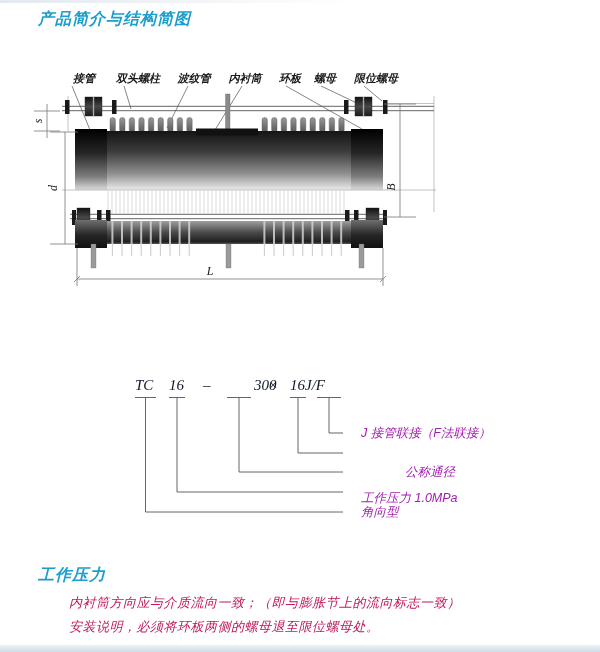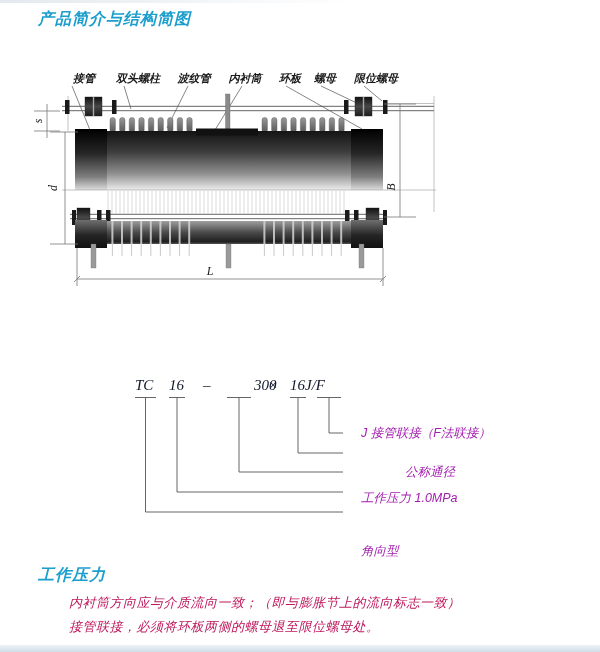--- a/index.html
+++ b/index.html
@@ -313,20 +313,20 @@
       <polyline points="47,5.5 47,100 213,100"></polyline>
       <polyline points="109,5.5 109,80 213,80"></polyline>
       <polyline points="168,5.5 168,61 213,61"></polyline>
       <polyline points="199,5.5 199,41 213,41"></polyline>
     </g>
   </svg>
 
   <div class="callout-label" style="top:425px;">J 接管联接（F法联接）</div>
   <div class="callout-label" style="top:464px;margin-left:44px;">公称通径</div>
   <div class="callout-label" style="top:484px;margin-top:6px;">工作压力 1.0MPa</div>
-  <div class="callout-label" style="top:504px;margin-top:39px;">角向型</div>
+  <div class="callout-label" style="top:504px;">角向型</div>
 
   <div class="sec-title" id="title-install">工作压力</div>
   <div class="install-line" style="top:594px;">内衬筒方向应与介质流向一致；（即与膨胀节上的流向标志一致）</div>
-  <div class="install-line" style="top:618px;">接管联接，必须将环板两侧的螺母退至限位螺母处。</div>
+  <div class="install-line" style="top:618px;">安装说明，必须将环板两侧的螺母退至限位螺母处。</div>
 
   <div class="footer-band"></div>
 </div>
 
 </body></html>

